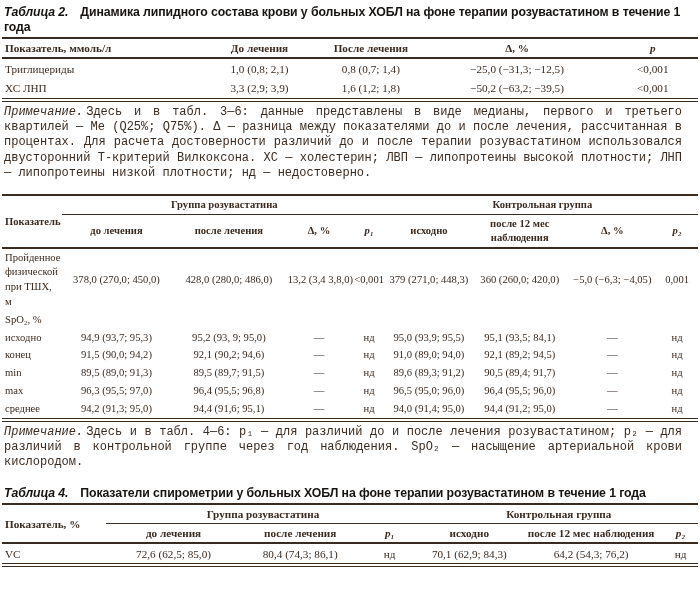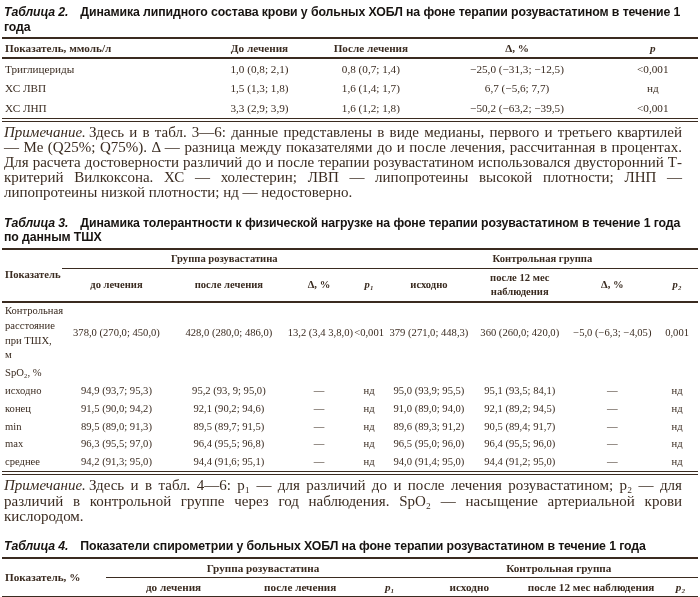--- a/index.html
+++ b/index.html
@@ -58,23 +58,24 @@
   .ital{font-style:italic;}
   .t2{font-size:11.2px;}
   .t2 td{line-height:16.5px;}
   .t3{font-size:10.6px;}
   .t3 td{line-height:14.8px;}
   .t4{font-size:11.2px;}
   .t4 td{line-height:16px;}
   
   .note{
     margin:3px 16px 0 2px;
-    font-size:15px;
+    font-size:12px;
     line-height:15.2px;
     text-align:justify;
+    font-family:Liberation Mono, monospace;
   }
   .note .nlabel{font-style:italic;margin-right:3px;}
   .gap-m{height:13px;}
 </style>
 </head>
 <body>
 
 <div class="page">
 
   <p class="tbl-title"><span class="tlabel">Таблица 2.</span><span>Динамика липидного состава крови у больных ХОБЛ на фоне терапии розувастатином в течение 1 года</span></p>
@@ -98,41 +99,33 @@
     </thead>
     <tbody>
         <tr>
           <td class="left">Триглицериды</td>
           <td>1,0 (0,8; 2,1)</td>
           <td>0,8 (0,7; 1,4)</td>
           <td>−25,0 (−31,3; −12,5)</td>
           <td>&lt;0,001</td>
         </tr>
         <tr>
-          <td class="left">ХС ЛВП</td>
-          <td>1,5 (1,3; 1,8)</td>
-          <td>1,6 (1,4; 1,7)</td>
-          <td>6,7 (−5,6; 7,7)</td>
-          <td>нд</td>
-        </tr>
-        <tr>
           <td class="left">ХС ЛНП</td>
           <td>3,3 (2,9; 3,9)</td>
           <td>1,6 (1,2; 1,8)</td>
           <td>−50,2 (−63,2; −39,5)</td>
           <td>&lt;0,001</td>
         </tr>
       </tbody>
   </table>
 
   <p class="note"><span class="nlabel">Примечание.</span><span>Здесь и в табл. 3—6: данные представлены в виде медианы, первого и третьего квартилей — Ме (Q25%; Q75%). Δ — разница между показателями до и после лечения, рассчитанная в процентах. Для расчета достоверности различий до и после терапии розувастатином использовался двусторонний Т-критерий Вилкоксона. ХС — холестерин; ЛВП — липопротеины высокой плотности; ЛНП — липопротеины низкой плотности; нд — недостоверно.</span></p>
 
   <div class="gap-m"></div>
 
-  <p class="tbl-title"><span class="tlabel">Таблица 3.</span><span>Динамика толерантности к физической нагрузке на фоне терапии розувастатином в течение 1 года по данным ТШХ</span></p>
 
   <table class="t3">
     <colgroup>
       <col style="width:8.6%">
         <col style="width:15.7%">
         <col style="width:16.6%">
         <col style="width:9.3%">
         <col style="width:5.1%">
         <col style="width:12.1%">
         <col style="width:14%">
@@ -151,21 +144,21 @@
         <th>Δ, %</th>
         <th class="ital">p₁</th>
         <th>исходно</th>
         <th>после 12 мес наблюдения</th>
         <th>Δ, %</th>
         <th class="ital">p₂</th>
       </tr>
     </thead>
     <tbody>
         <tr>
-          <td class="left">Контрольная расстояние при ТШХ, м</td>
+          <td class="left">Пройденное физической при ТШХ, м</td>
           <td>378,0 (270,0; 450,0)</td>
           <td>428,0 (280,0; 486,0)</td>
           <td>13,2 (3,4 3,8,0)</td>
           <td>&lt;0,001</td>
           <td>379 (271,0; 448,3)</td>
           <td>360 (260,0; 420,0)</td>
           <td>−5,0 (−6,3; −4,05)</td>
           <td>0,001</td>
         </tr>
         <tr>

